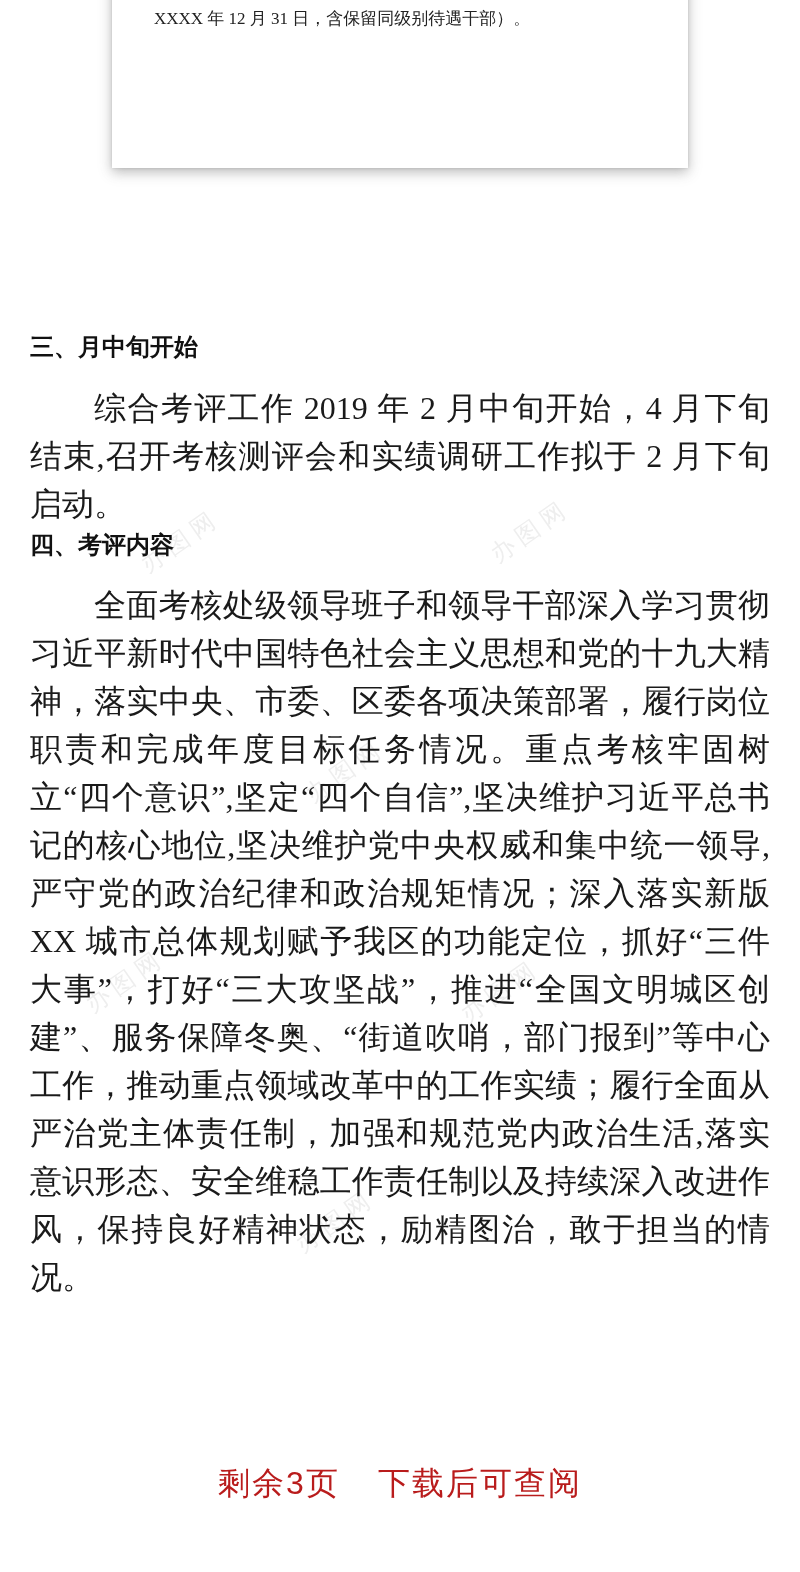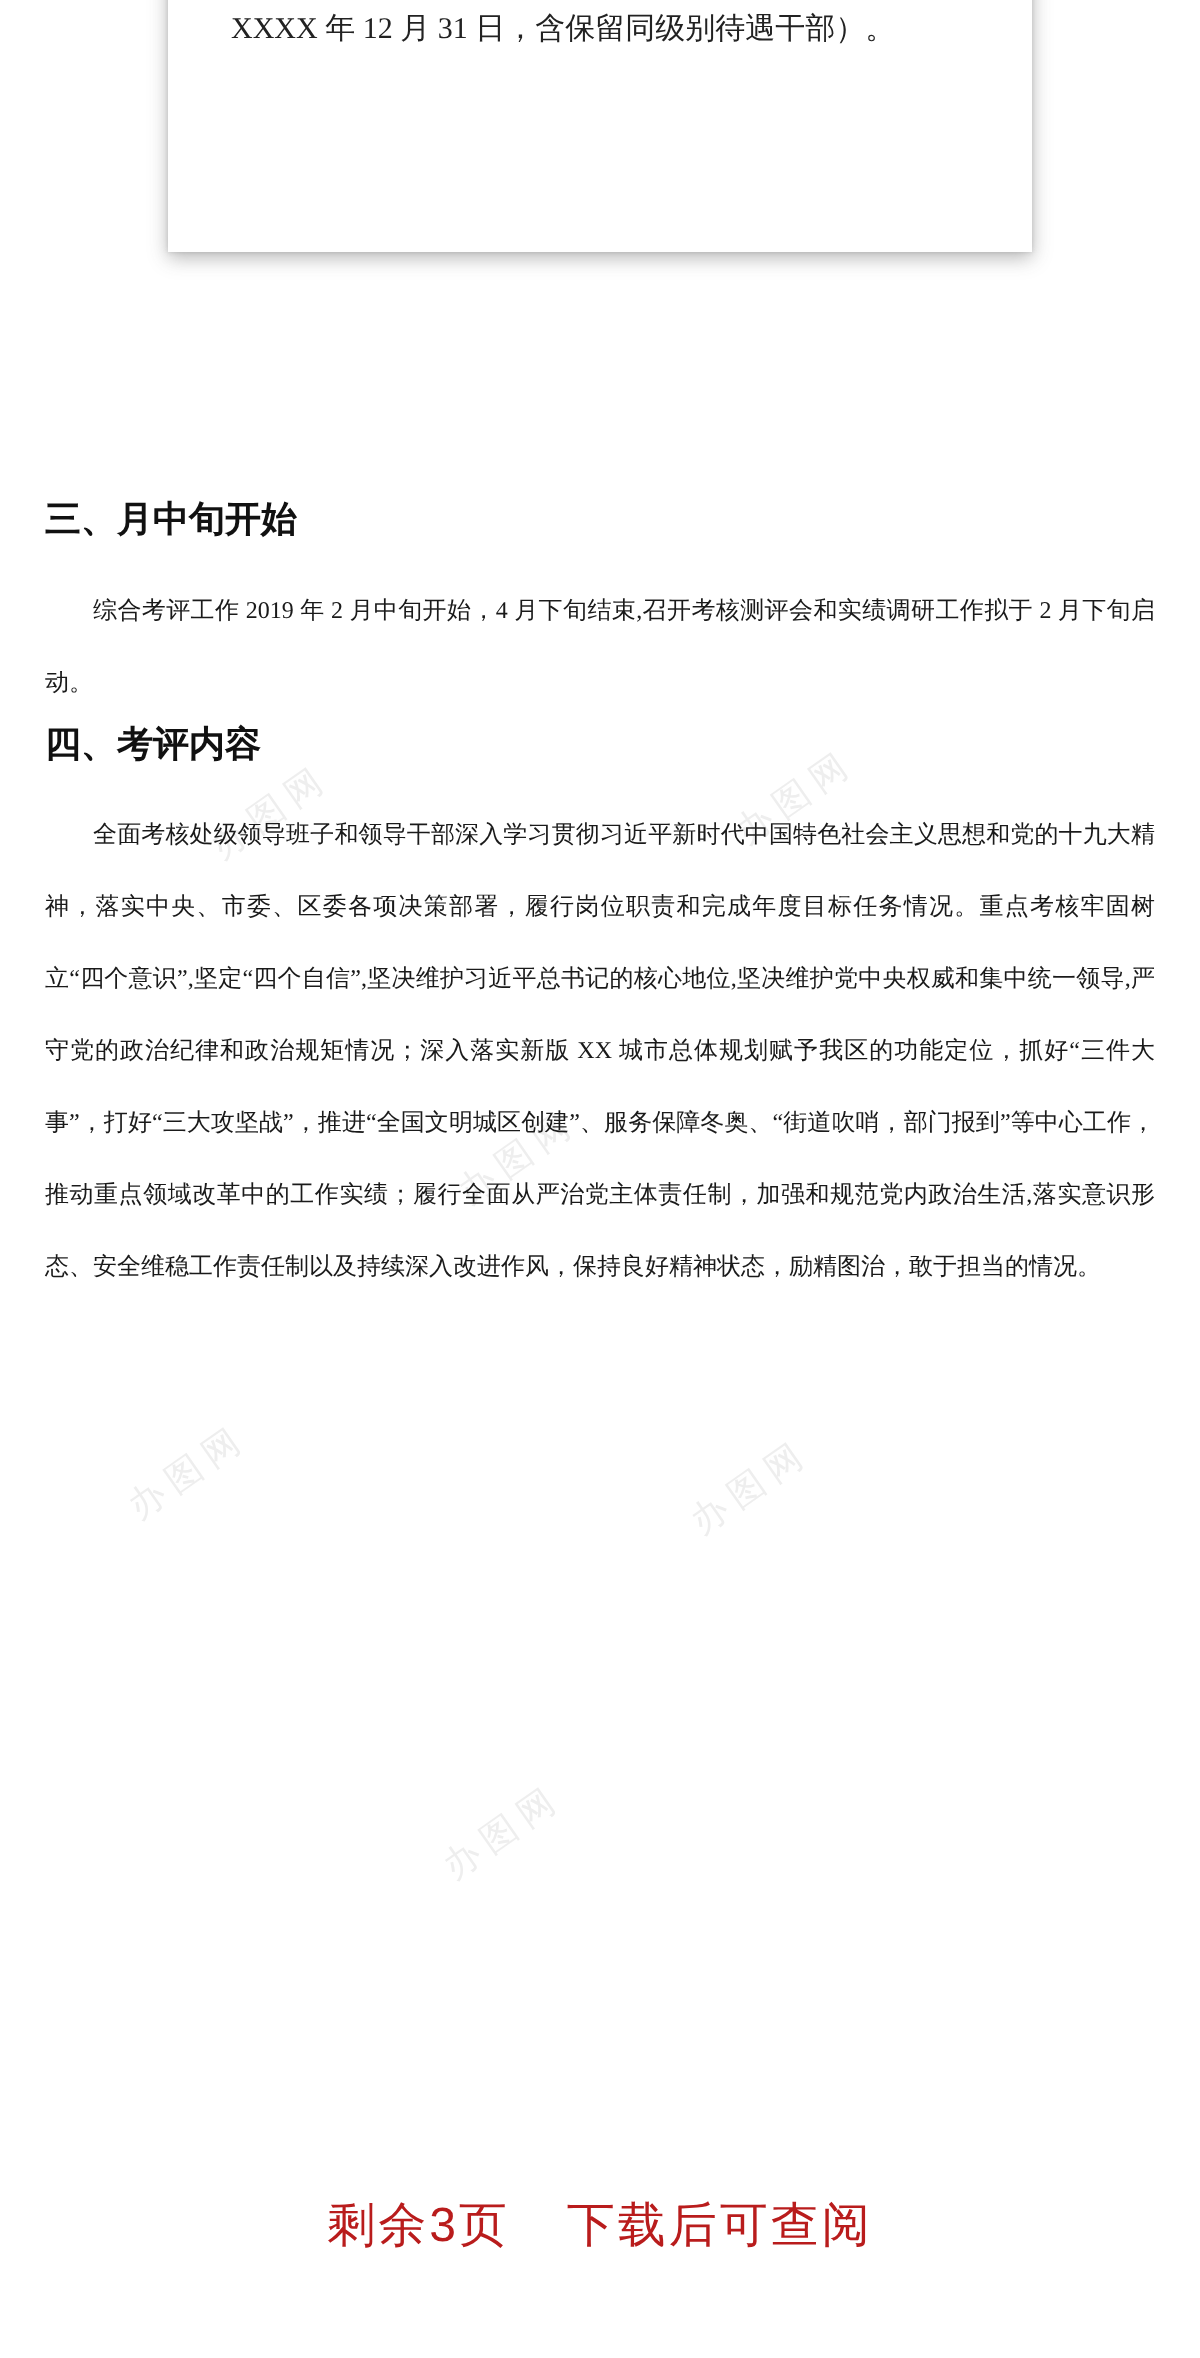--- a/index.html
+++ b/index.html
@@ -16,21 +16,21 @@
   .page-card {
     position:absolute;
     top:-40px; left:112px;
     width:576px; height:208px;
     background:#ffffff;
     box-shadow:0 4px 12px rgba(70,70,70,0.38), 0 0 3px rgba(120,120,120,0.25);
     padding:48px 42px 0 42px;
     z-index:2;
   }
   .page-card-text {
-    font-size:20px;
+    font-size:17px;
     line-height:22px;
     color:#222222;
     font-family:"Liberation Serif", serif;
   }
 
   
   .watermark-layer { position:absolute; inset:0; z-index:0; pointer-events:none; }
   .wm {
     position:absolute;
     transform:rotate(-35deg);
@@ -51,21 +51,21 @@
   .sec-heading {
     font-family:"Liberation Sans", sans-serif;
     font-weight:700;
     font-size:24px;
     line-height:1.4;
     color:#111111;
   }
   section:first-child .sec-heading { margin-top:0; }
   .sec-body {
     margin-top:20px;
-    font-size:16px;
+    font-size:32px;
     line-height:48px;
     text-align:justify;
     text-indent:2em;
     color:#1a1a1a;
     font-family:"Liberation Serif", serif;
   }
 
   
   .preview-footer {
     position:absolute;

